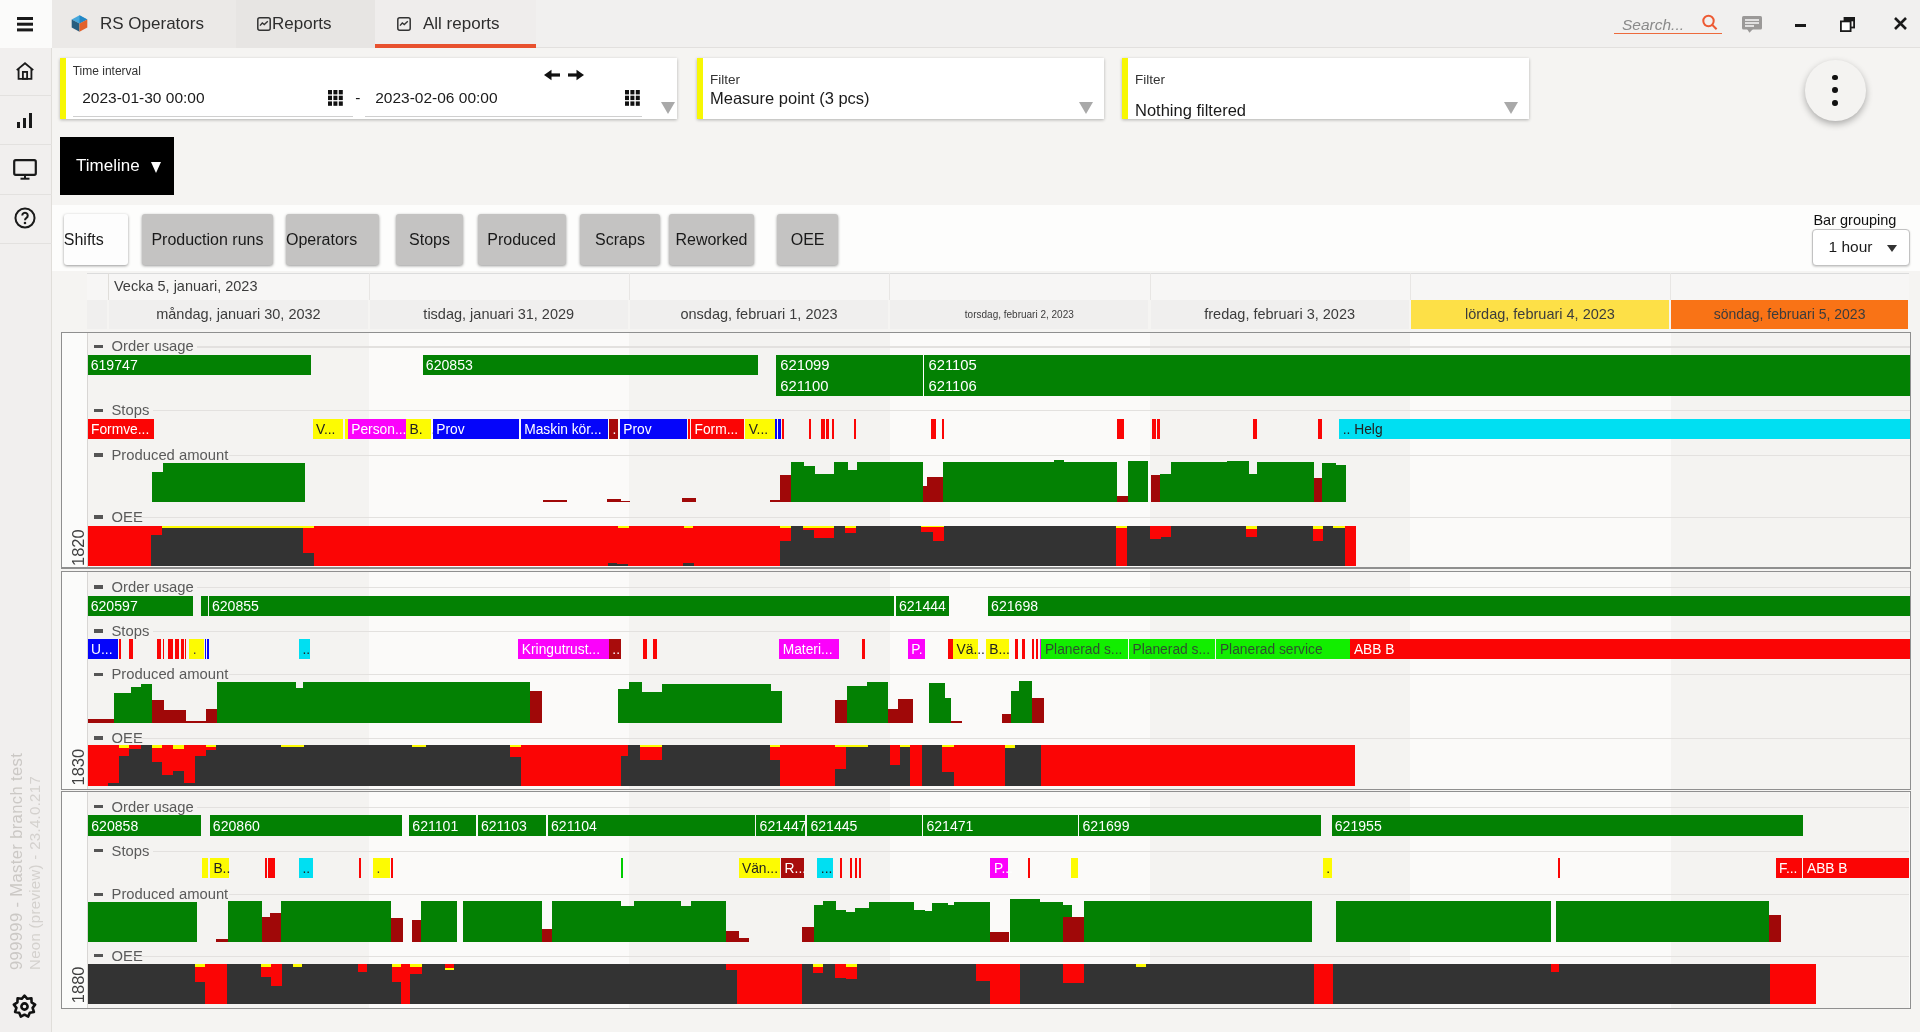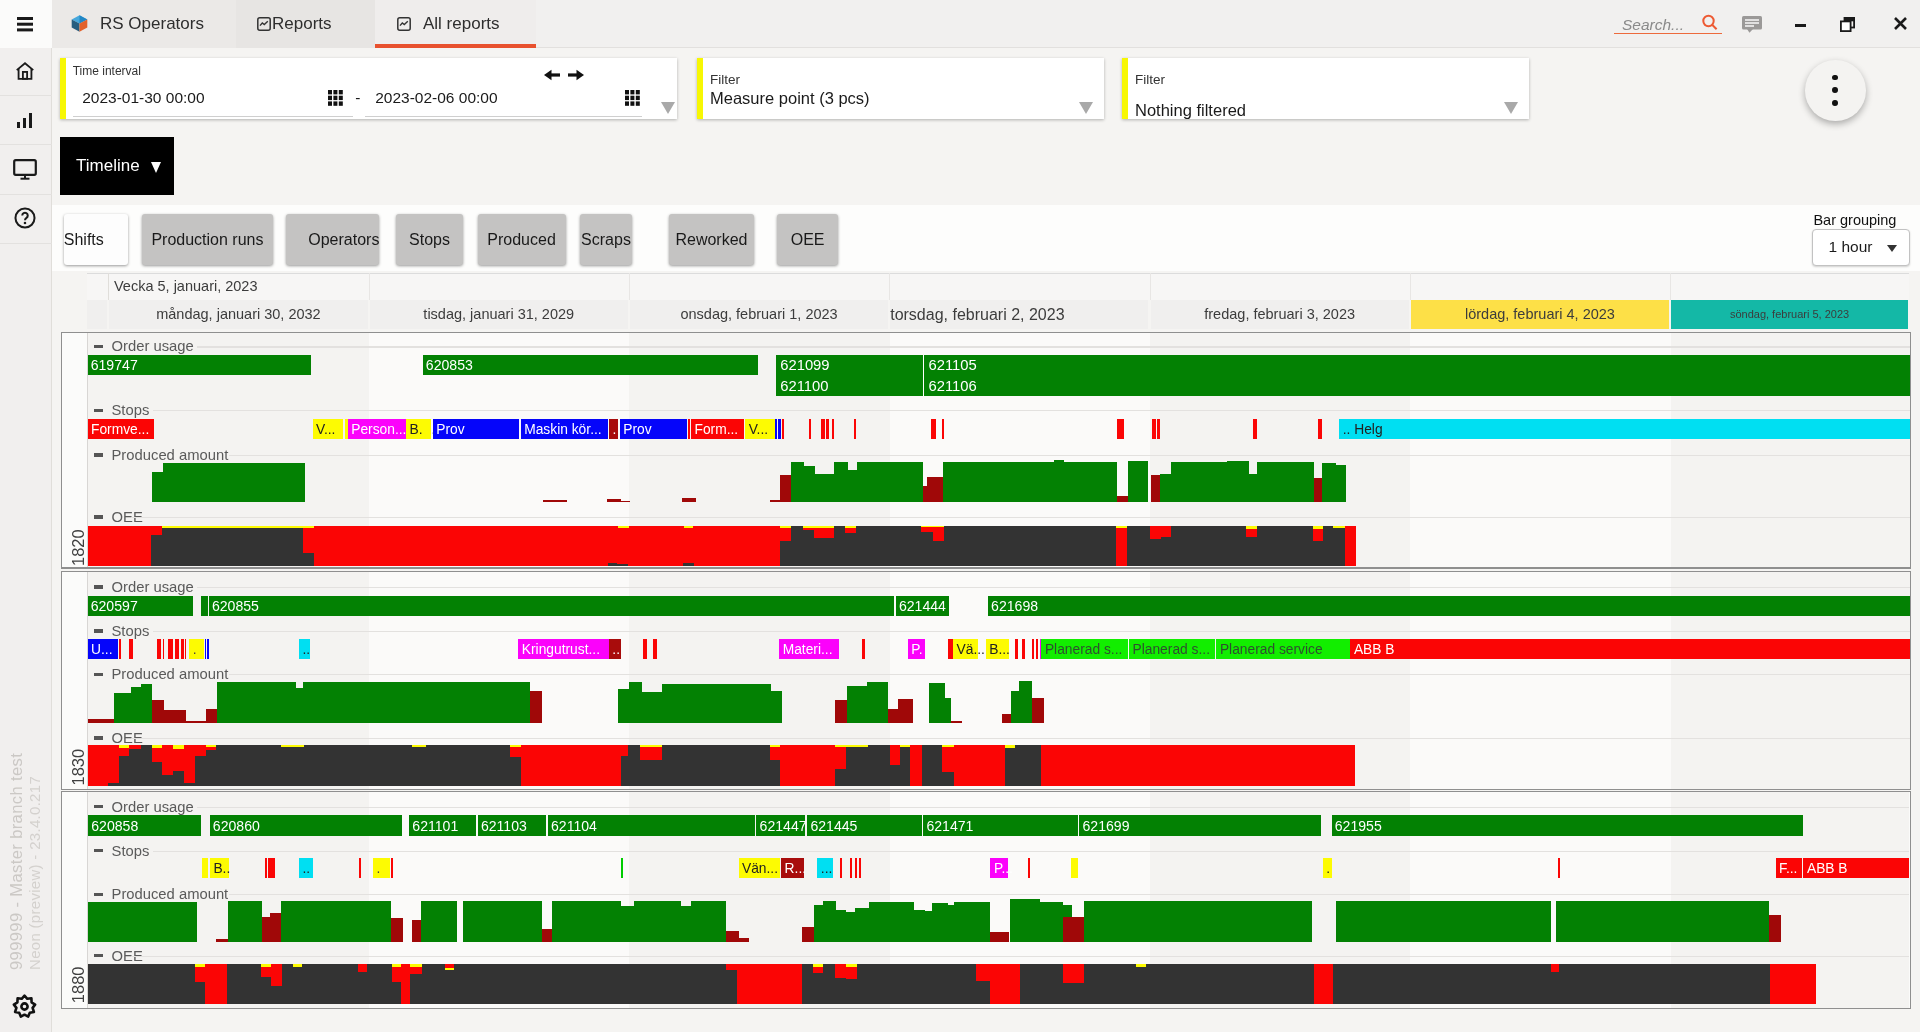--- a/index.html
+++ b/index.html
@@ -153,24 +153,24 @@
 </div>
 
 <div class="abs" style="left:60px;top:136.5px;width:114.3px;height:58.5px;background:#000;color:#fff">
  <div class="abs" style="left:16px;top:19.5px;font-size:17px">Timeline</div>
  <div class="abs" style="left:91px;top:25.5px;width:0;height:0;border-left:5.5px solid transparent;border-right:5.5px solid transparent;border-top:11.5px solid #fff"></div>
 </div>
 
 <div class="abs" style="left:52px;top:205px;width:1868px;height:66px;background:#fdfdfc"></div>
 <div style="position:absolute;left:63.8px;top:213.5px;width:63.8px;height:51px;background:#fdfdfd;border-radius:3px;box-shadow:0 1px 3px rgba(0,0,0,.4);color:#1a1a1a;font-size:16px;text-align:left;line-height:51px">Shifts</div>
 <div style="position:absolute;left:142.1px;top:213.5px;width:130.7px;height:51px;background:#c4c3c2;border-radius:3px;box-shadow:0 1px 3px rgba(0,0,0,.4);color:#1a1a1a;font-size:16px;text-align:center;line-height:51px">Production runs</div>
-<div style="position:absolute;left:286px;top:213.5px;width:93.4px;height:51px;background:#c4c3c2;border-radius:3px;box-shadow:0 1px 3px rgba(0,0,0,.4);color:#1a1a1a;font-size:16px;text-align:right;line-height:51px">Operators</div>
+<div style="position:absolute;left:286px;top:213.5px;width:93.4px;height:51px;background:#c4c3c2;border-radius:3px;box-shadow:0 1px 3px rgba(0,0,0,.4);color:#1a1a1a;font-size:16px;text-align:left;line-height:51px">Operators</div>
 <div style="position:absolute;left:396.3px;top:213.5px;width:66.4px;height:51px;background:#c4c3c2;border-radius:3px;box-shadow:0 1px 3px rgba(0,0,0,.4);color:#1a1a1a;font-size:16px;text-align:center;line-height:51px">Stops</div>
 <div style="position:absolute;left:477.5px;top:213.5px;width:88.1px;height:51px;background:#c4c3c2;border-radius:3px;box-shadow:0 1px 3px rgba(0,0,0,.4);color:#1a1a1a;font-size:16px;text-align:center;line-height:51px">Produced</div>
-<div style="position:absolute;left:580px;top:213.5px;width:52px;height:51px;background:#c4c3c2;border-radius:3px;box-shadow:0 1px 3px rgba(0,0,0,.4);color:#1a1a1a;font-size:16px;text-align:center;line-height:51px">Scraps</div>
+<div style="position:absolute;left:580px;top:213.5px;width:80px;height:51px;background:#c4c3c2;border-radius:3px;box-shadow:0 1px 3px rgba(0,0,0,.4);color:#1a1a1a;font-size:16px;text-align:center;line-height:51px">Scraps</div>
 <div style="position:absolute;left:669px;top:213.5px;width:84.9px;height:51px;background:#c4c3c2;border-radius:3px;box-shadow:0 1px 3px rgba(0,0,0,.4);color:#1a1a1a;font-size:16px;text-align:center;line-height:51px">Reworked</div>
 <div style="position:absolute;left:776.8px;top:213.5px;width:61.6px;height:51px;background:#c4c3c2;border-radius:3px;box-shadow:0 1px 3px rgba(0,0,0,.4);color:#1a1a1a;font-size:16px;text-align:center;line-height:51px">OEE</div>
 <div class="abs" style="left:1813.4px;top:211.5px;font-size:14.5px;color:#111">Bar grouping</div>
 <div class="abs" style="left:1811.5px;top:228.5px;width:98px;height:37.5px;background:#fff;border:1.3px solid #c2c2c2;border-radius:4px;box-shadow:0 1px 2px rgba(0,0,0,.18)">
  <div class="abs" style="left:16px;top:8.5px;font-size:15.5px;color:#1a1a1a">1 hour</div>
  <div class="abs" style="left:74px;top:15px;width:0;height:0;border-left:5px solid transparent;border-right:5px solid transparent;border-top:7.5px solid #333"></div>
 </div>
 
 <div class="abs" style="left:87.4px;top:272.5px;width:1821.6px;height:27px;background:#f7f6f5;border-top:1px solid #dcdcdc"></div>
 <div class="abs" style="left:107.5px;top:272.5px;width:1.5px;height:27px;background:#e0deda"></div>
@@ -178,24 +178,24 @@
 <div class="abs" style="left:628.9px;top:272.5px;width:1px;height:27px;background:#e8e6e4"></div>
 <div class="abs" style="left:889.2px;top:272.5px;width:1px;height:27px;background:#e8e6e4"></div>
 <div class="abs" style="left:1149.5px;top:272.5px;width:1px;height:27px;background:#e8e6e4"></div>
 <div class="abs" style="left:1409.8px;top:272.5px;width:1px;height:27px;background:#e8e6e4"></div>
 <div class="abs" style="left:1670.1px;top:272.5px;width:1px;height:27px;background:#e8e6e4"></div>
 <div class="abs" style="left:114px;top:278px;font-size:14.5px;color:#3c3c3c">Vecka 5, januari, 2023</div>
 <div class="abs" style="left:87.4px;top:300px;width:20px;height:29px;background:#f0efee"></div>
 <div style="position:absolute;left:109.3px;top:300px;width:258.3px;height:29px;background:#f0efee;color:#3c3c3c;font-size:14.5px;text-align:center;line-height:29px;white-space:nowrap;overflow:hidden">måndag, januari 30, 2032</div>
 <div style="position:absolute;left:369.6px;top:300px;width:258.3px;height:29px;background:#f0efee;color:#3c3c3c;font-size:14.5px;text-align:center;line-height:29px;white-space:nowrap;overflow:hidden">tisdag, januari 31, 2029</div>
 <div style="position:absolute;left:629.9px;top:300px;width:258.3px;height:29px;background:#f0efee;color:#3c3c3c;font-size:14.5px;text-align:center;line-height:29px;white-space:nowrap;overflow:hidden">onsdag, februari 1, 2023</div>
-<div style="position:absolute;left:890.2px;top:300px;width:258.3px;height:29px;background:#f0efee;color:#3c3c3c;font-size:16px;text-align:left;line-height:29px;white-space:nowrap;overflow:hidden">torsdag, februari 2, 2023</div>
+<div style="position:absolute;left:890.2px;top:300px;width:258.3px;height:29px;background:#f0efee;color:#3c3c3c;font-size:10px;text-align:center;line-height:29px;white-space:nowrap;overflow:hidden">torsdag, februari 2, 2023</div>
 <div style="position:absolute;left:1150.5px;top:300px;width:258.3px;height:29px;background:#f0efee;color:#3c3c3c;font-size:14.5px;text-align:center;line-height:29px;white-space:nowrap;overflow:hidden">fredag, februari 3, 2023</div>
 <div style="position:absolute;left:1410.8px;top:300px;width:258.3px;height:29px;background:#fde047;color:#3c3c3c;font-size:14.5px;text-align:center;line-height:29px;white-space:nowrap;overflow:hidden">lördag, februari 4, 2023</div>
-<div style="position:absolute;left:1671.1px;top:300px;width:236.9px;height:29px;background:#14b8a6;color:#3c3c3c;font-size:11px;text-align:center;line-height:29px;white-space:nowrap;overflow:hidden">söndag, februari 5, 2023</div>
+<div style="position:absolute;left:1671.1px;top:300px;width:236.9px;height:29px;background:#f97316;color:#3c3c3c;font-size:14px;text-align:center;line-height:29px;white-space:nowrap;overflow:hidden">söndag, februari 5, 2023</div>
 
 <svg style="position:absolute;left:60.5px;top:332px" width="1850.5" height="236.5" viewBox="60.5 332 1850.5 236.5" shape-rendering="crispEdges">
     <rect x="60.5" y="332.0" width="1850.5" height="236.5" fill="#fbfbfa"></rect>
     <rect x="87.0" y="332.0" width="1822.0" height="236.5" fill="#fbfaf9"></rect>
     <rect x="108.3" y="332.0" width="260.3" height="236.5" fill="#f4f3f1"></rect>
     <rect x="628.9" y="332.0" width="260.3" height="236.5" fill="#f4f3f1"></rect>
     <rect x="1149.5" y="332.0" width="260.3" height="236.5" fill="#f4f3f1"></rect>
     <rect x="1670.1" y="332.0" width="238.9" height="236.5" fill="#f4f3f1"></rect>
     <rect x="87.0" y="332.0" width="22.0" height="236.5" fill="#f4f3f1"></rect>
     <line x1="86.8" y1="332" x2="86.8" y2="568.5" stroke="#d8d6d4" stroke-width="1.3"></line>

